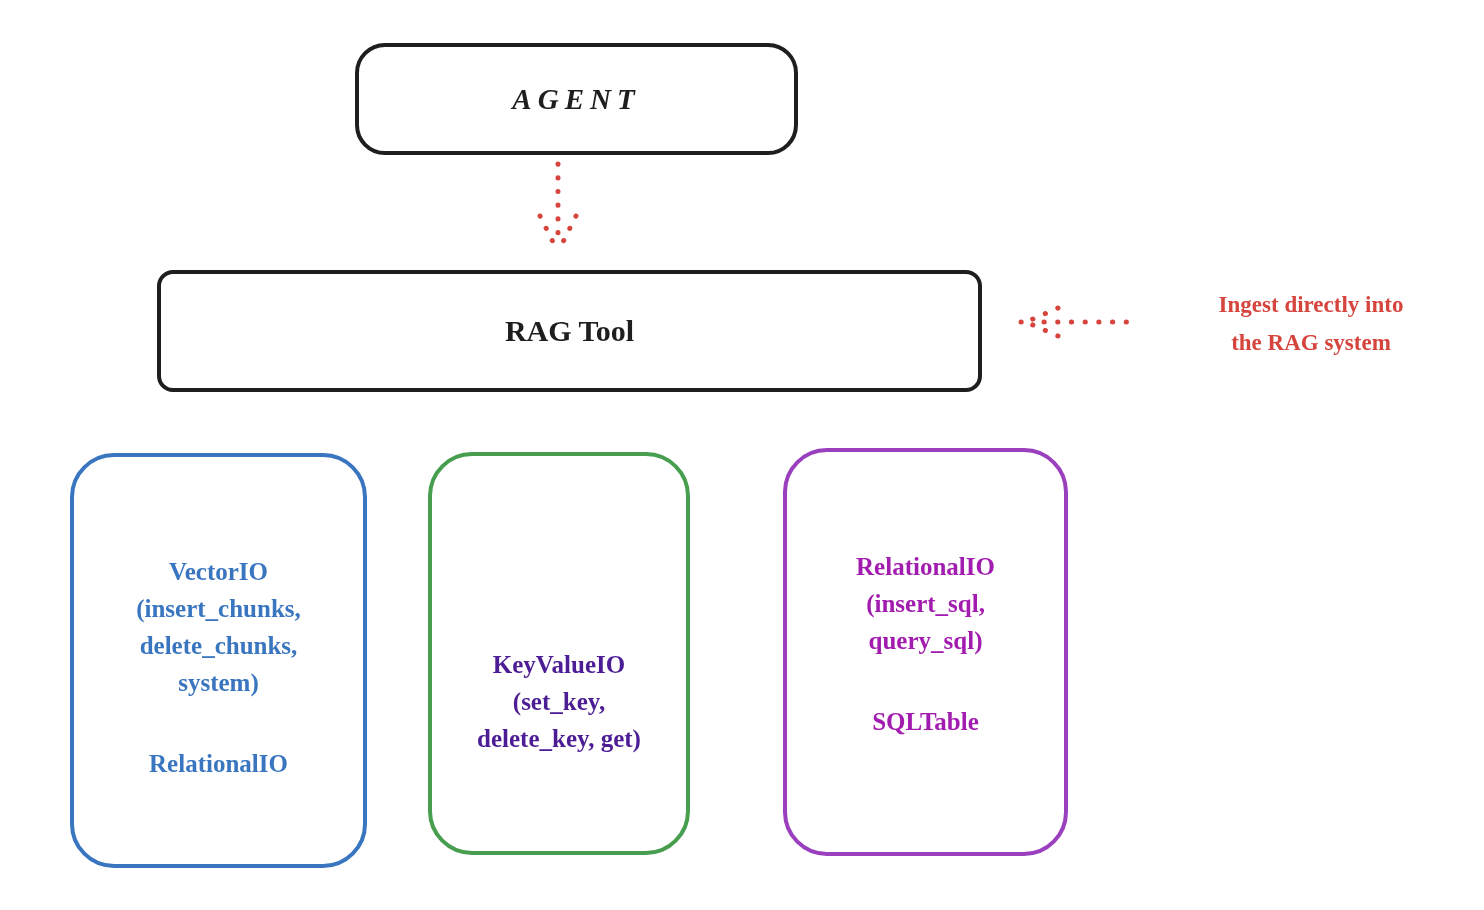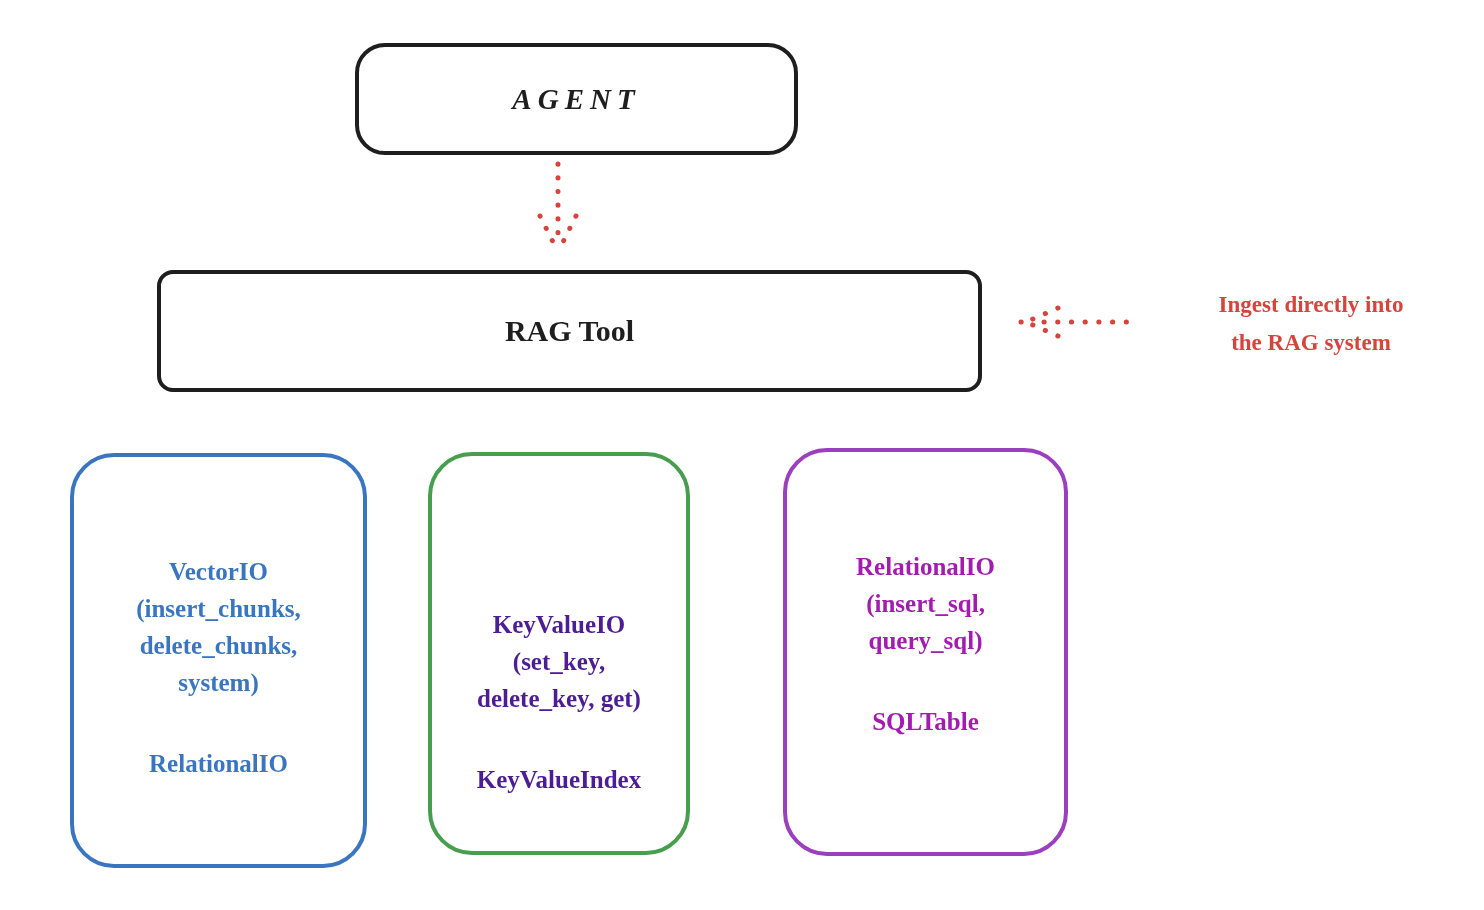--- a/index.html
+++ b/index.html
@@ -130,21 +130,20 @@
       <div>system)</div>
       <div class="index-label">RelationalIO</div>
     </div>
   </div>
 
   <div class="node store-box store-green">
     <div class="store-text">
       <div>KeyValueIO</div>
       <div>(set_key,</div>
       <div>delete_key, get)</div>
-      <div class="index-label">KeyValueIndex</div>
     </div>
   </div>
 
   <div class="node store-box store-purple">
     <div class="store-text">
       <div>RelationalIO</div>
       <div>(insert_sql,</div>
       <div>query_sql)</div>
       <div class="index-label">SQLTable</div>
     </div>

